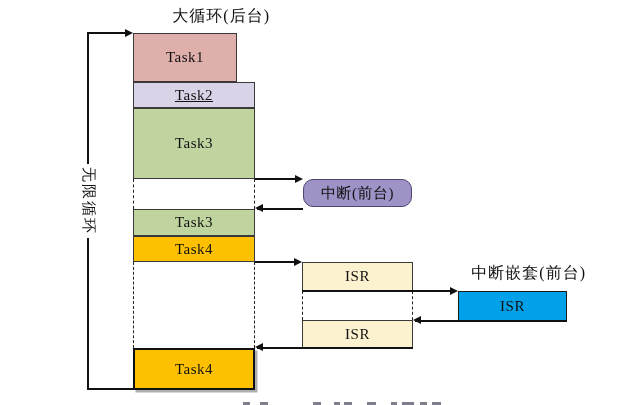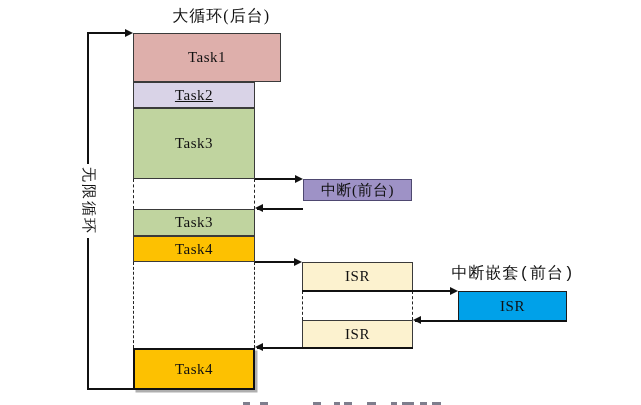--- a/index.html
+++ b/index.html
@@ -7,48 +7,48 @@
     position:relative;width:641px;height:405px;background:#ffffff;overflow:hidden;
     font-family:"Liberation Serif","DejaVu Serif",serif;color:#111;
   }
   .abs{position:absolute;}
   
   .box{
     position:absolute;box-sizing:border-box;border:1px solid #3a3a3a;
     display:flex;align-items:center;justify-content:center;
     font-size:15px;letter-spacing:.5px;
   }
-  .b-task1{left:133px;top:33px;width:148px;height:49px;background:#deafab;}
+  .b-task1{left:133px;top:33px;width:104px;height:49px;background:#deafab;}
   .b-task2{left:133px;top:82px;width:122px;height:26px;background:#d9d3e7;text-decoration:underline;}
   .b-task3{left:133px;top:108px;width:122px;height:71px;background:#c0d49f;}
   .b-task3b{left:133px;top:209px;width:122px;height:27px;background:#c0d49f;}
   .b-task4a{left:133px;top:236px;width:122px;height:26px;background:#fdc101;}
   .b-task4b{left:133px;top:348px;width:122px;height:42px;background:#fdc101;
             border:2px solid #111;box-shadow:2.5px 2.5px 0 rgba(110,110,110,.55);}
-  .b-int{left:303px;top:179px;width:109px;height:22px;background:#9e92c6;border-color:#4e4870;}
+  .b-int{left:303px;top:179px;width:109px;height:28px;background:#9e92c6;border-color:#4e4870;border-radius:10px;}
   .b-isr1{left:302px;top:262px;width:111px;height:29px;background:#fcf2cf;}
   .b-isr2{left:302px;top:320px;width:111px;height:28px;background:#fcf2cf;}
   .b-nested{left:458px;top:291px;width:109px;height:30px;background:#00a1e9;border-color:#1c1c1c;}
   
   .gap{position:absolute;box-sizing:border-box;
        border-left:1px dashed #222;border-right:1px dashed #222;}
   .g1{left:133px;top:179px;width:122px;height:30px;}
   .g2{left:133px;top:262px;width:122px;height:86px;}
   .g3{left:302px;top:291px;width:111px;height:29px;}
   
   .hline{position:absolute;height:1.5px;background:#111;}
   .vline{position:absolute;width:1.5px;background:#111;}
   .ah{position:absolute;width:0;height:0;border-top:4px solid transparent;border-bottom:4px solid transparent;}
   .ah-r{border-left:8px solid #111;}
   .ah-l{border-right:8px solid #111;}
   
   .title{position:absolute;left:118px;top:6px;width:152px;text-align:right;
          font-size:16px;letter-spacing:1px;}
-  .nested-title{position:absolute;left:440px;top:263px;width:146px;text-align:center;
-         font-size:16px;letter-spacing:1px;font-family:Liberation Mono, monospace;}
+  .nested-title{position:absolute;left:440px;top:263px;width:146px;text-align:right;
+         font-size:16px;letter-spacing:1px;}
   .loop-label{
     position:absolute;left:88px;top:201px;transform:translate(-50%,-50%) rotate(90deg);
     transform-origin:center;white-space:nowrap;background:#fff;padding:0 3px;
     font-size:15px;letter-spacing:2px;
   }
   .tick{position:absolute;width:14px;height:1.5px;background:#111;}
   
   .cap{position:absolute;top:402px;height:2.5px;background:#5e5e70;opacity:.8;}
 </style>
 </head>

